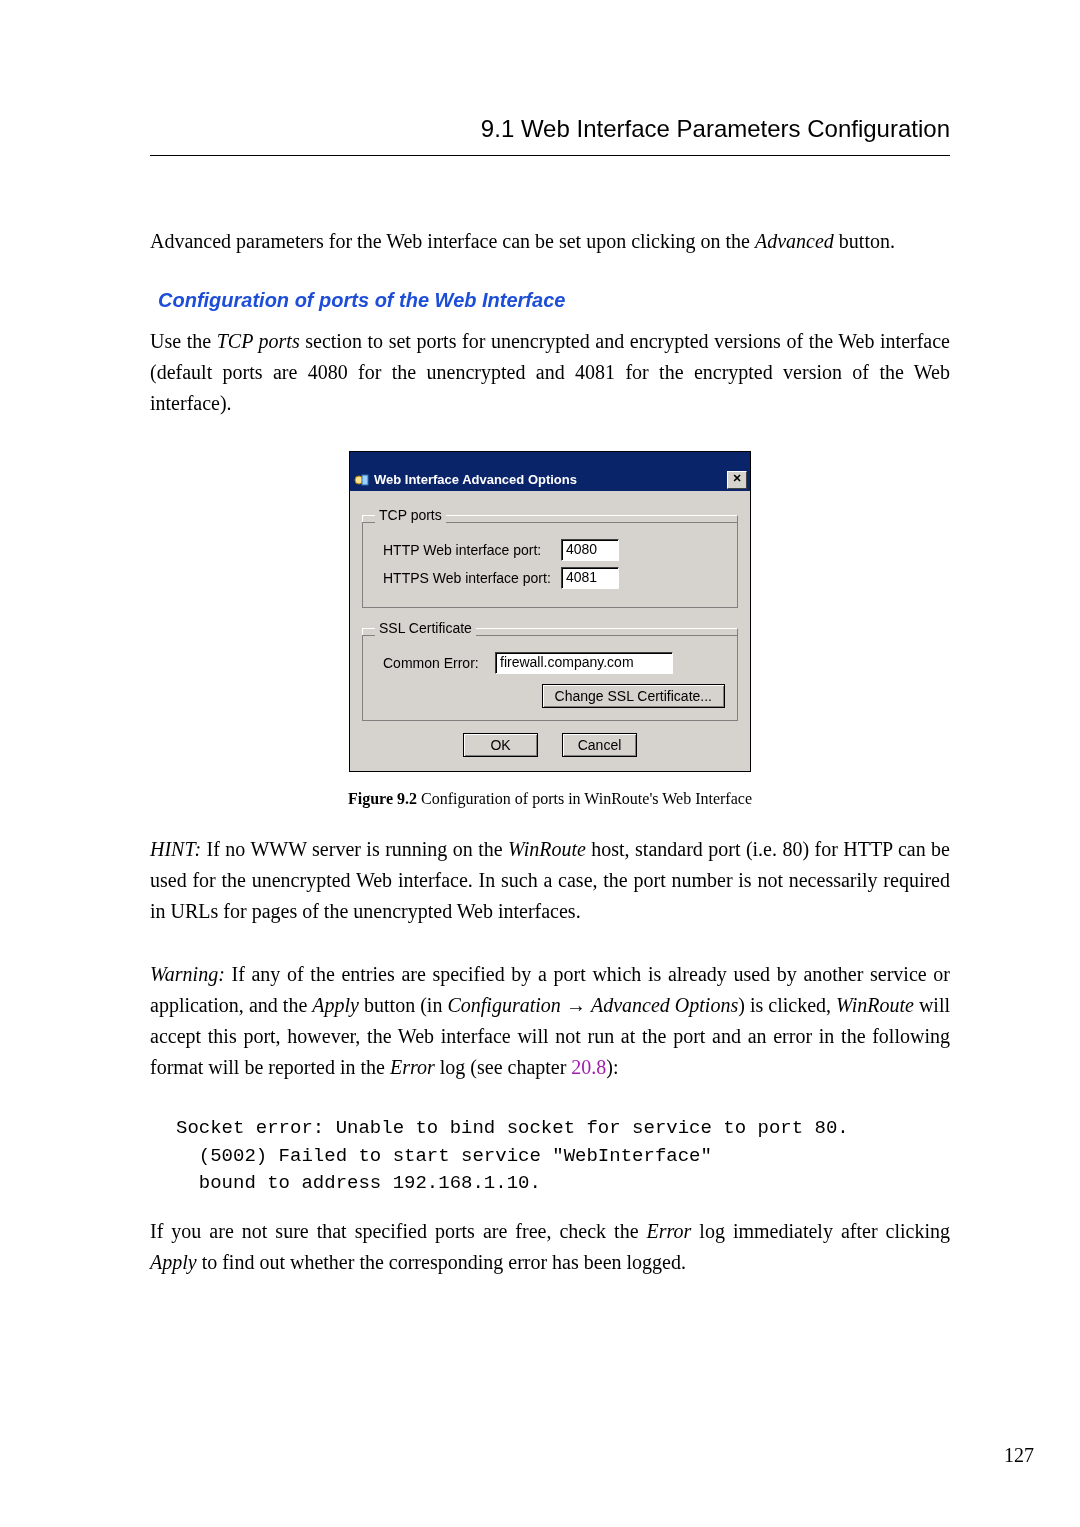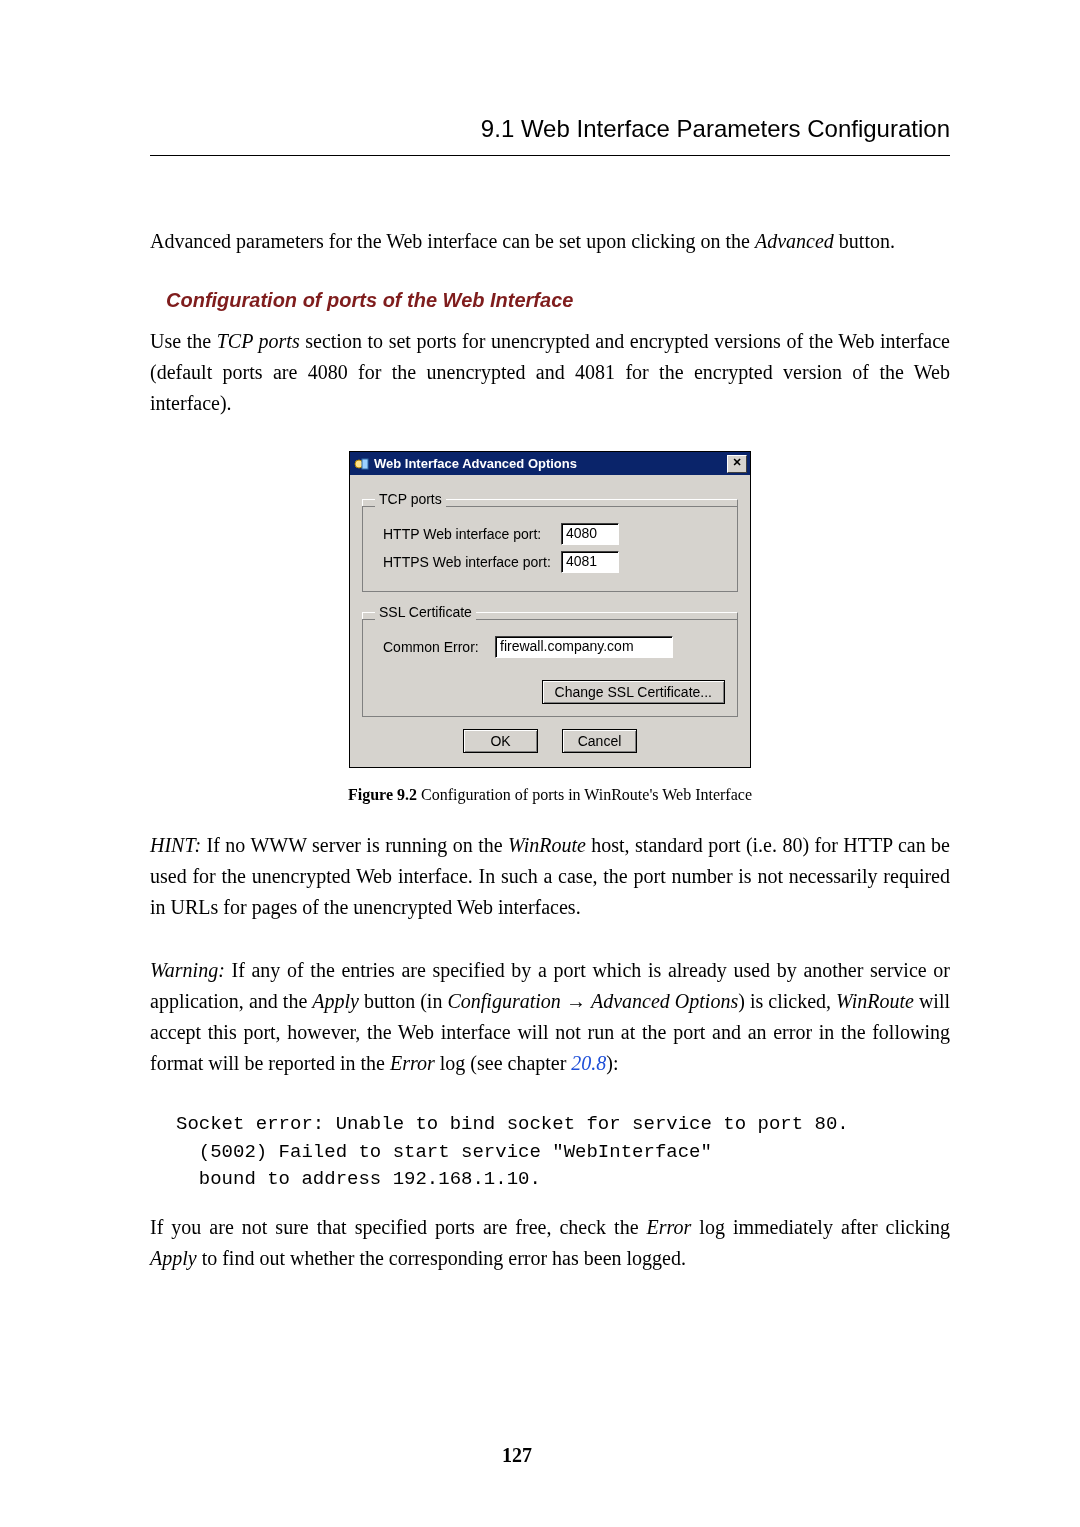--- a/index.html
+++ b/index.html
@@ -27,40 +27,40 @@
   .para {
     font-size: 20px;
     line-height: 1.55;
     margin: 0 0 32px 0;
     text-align: justify;
   }
   .para .ital { font-style: italic; }
   .sub-head {
     font-style: italic;
     font-weight: bold;
-    color: #7f1d1d;
+    color: #1d4ed8;
     font-size: 20px;
-    margin: 24px 0 14px 16px;
+    margin: 24px 0 14px 8px;
     font-family: "Trebuchet MS", "Segoe UI", sans-serif;
   }
   .dialog {
     width: 400px;
     margin: 22px auto 14px auto;
     border: 1px solid #000;
     background: #d6d3ce;
     font-family: Tahoma, Verdana, sans-serif;
     font-size: 14px;
   }
   .titlebar {
     background: #0a246a;
     color: #fff;
     display: flex;
     align-items: center;
     height: 23px;
-    padding: 0 3px 0 4px;
+    padding: 16px 3px 0 4px;
     font-weight: bold;
     font-size: 13px;
   }
   .title-icon {
     display: inline-flex;
     width: 16px; height: 16px;
     margin-right: 4px;
   }
   .titlebar .spacer { flex: 1; }
   .close-btn {
@@ -128,21 +128,21 @@
     padding: 2px 12px;
     height: 24px;
     font-family: Tahoma, sans-serif;
     font-size: 14px;
     display: inline-flex;
     align-items: center;
     justify-content: center;
     min-width: 75px;
     box-sizing: border-box;
   }
-  .btn-right { display:flex; justify-content:flex-end; margin-top: 22px; }
+  .btn-right { display:flex; justify-content:flex-end; margin-top: 10px; }
   .btn-right .btn { min-width: 160px; }
   .okcancel {
     display: flex;
     justify-content: center;
     gap: 24px;
     margin: 6px 0 2px 0;
   }
   .figure-caption {
     text-align: center;
     font-size: 16px;
@@ -150,28 +150,28 @@
   }
   .figure-caption .flabel { font-weight: bold; }
   .mono {
     font-family: "Courier New", monospace;
     font-size: 19px;
     display: block;
     white-space: pre;
     margin: 24px 0 18px 26px;
     line-height: 1.45;
   }
-  .link-color { color: #1d4ed8; font-style: italic; }
+  .link-color { color: #a21caf; }
   .page-num {
     position: absolute;
     bottom: 60px;
     left: 0;
     width: 1034px;
-    text-align: center;
-    font-weight: bold;
+    text-align: right;
+    font-weight: normal;
     font-size: 20px;
   }
 </style>
 </head>
 <body>
 
 <div class="page">
 
   <div class="running-head">9.1  Web Interface Parameters Configuration</div>
 

